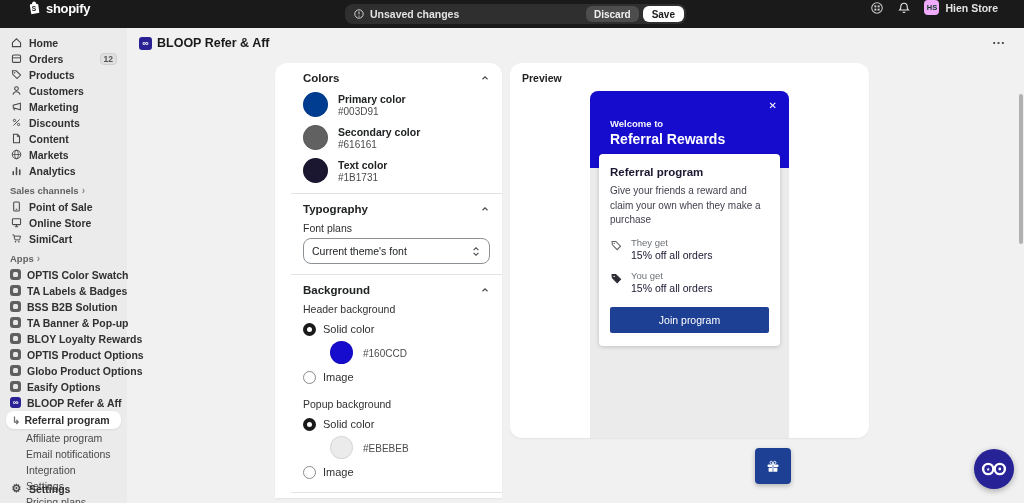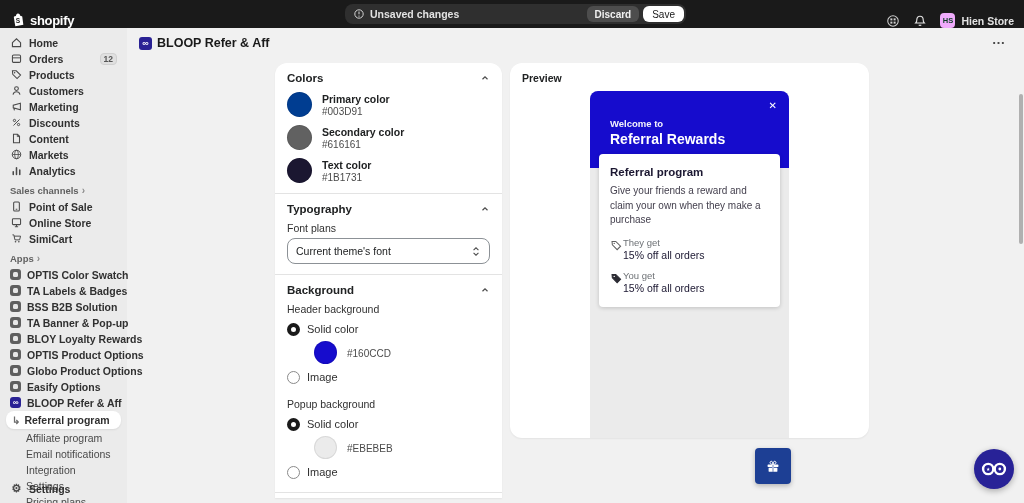--- a/index.html
+++ b/index.html
@@ -1,27 +1,27 @@
 <!DOCTYPE html>
 <html><head>
 <meta charset="utf-8">
 <style>
   * { box-sizing: border-box; margin: 0; padding: 0; }
   html,body { width:1024px; height:503px; overflow:hidden; }
   body { font-family:"Liberation Sans", sans-serif; background:#f1f1f1; position:relative; }
   #app { width:1024px; height:503px; position:relative; overflow:hidden; }
 
   
-  .topbar { height:28px; background:#1a1a1a; display:flex; align-items:flex-end; padding:0 10px; position:relative; z-index:5; }
+  .topbar { height:28px; background:#1a1a1a; display:flex; align-items:flex-start; padding:0 26px; position:relative; z-index:5; }
   .brand { display:flex; align-items:center; gap:5px; }
   .brand .wordmark { color:#fff; font-weight:bold; font-size:13px; letter-spacing:-.3px; }
   .statuspill { position:absolute; left:345px; top:4px; width:341px; height:20px; background:#2f2f2f; border-radius:8px; display:flex; align-items:center; padding:0 2px 0 8px; }
   .statuspill .alert-txt { color:#e3e3e3; font-size:10.5px; font-weight:600; margin-left:5px; }
   .btn-discard { margin-left:auto; height:16px; background:#4d4d4d; color:#f1f1f1; border:none; border-radius:6px; font-size:10px; font-weight:600; padding:0 8px; cursor:pointer; font-family:inherit; }
-  .btn-save { height:16px; background:#fff; color:#1a1a1a; border:none; border-radius:6px; font-size:10px; font-weight:400; padding:0 9px; margin-left:4px; cursor:pointer; font-family:inherit; }
+  .btn-save { height:16px; background:#fff; color:#1a1a1a; border:none; border-radius:6px; font-size:10px; font-weight:700; padding:0 9px; margin-left:4px; cursor:pointer; font-family:inherit; }
   .top-right { margin-left:auto; display:flex; align-items:center; gap:13px; }
   .avatar-wrap { display:flex; align-items:center; gap:6px; }
   .avatar { width:15px; height:15px; border-radius:4px; background:#f0abfc; color:#083d22; font-size:7.5px; font-weight:bold; display:flex; align-items:center; justify-content:center; }
   .store-name { color:#e3e3e3; font-size:10.5px; font-weight:600; }
 
   
   .shell { display:flex; height:475px; }
   .sidebar { width:127px; background:#ebebeb; padding-top:7px; font-size:10.5px; position:relative; flex:none; }
   .navrow { height:15px; display:flex; align-items:center; gap:6px; padding:0 6px; margin:0 4px 1px; border-radius:6px; color:#303030; font-weight:600; cursor:pointer; white-space:nowrap; }
   .navrow .ic { width:13px; display:flex; justify-content:center; flex:none; }
@@ -38,21 +38,21 @@
   .side-footer { position:absolute; left:0; right:0; bottom:6px; }
 
   
   .main { flex:1; position:relative; }
   .page-header { display:flex; align-items:center; gap:5px; padding:8px 18px 0 12px; }
   .page-title { font-size:12.5px; font-weight:bold; color:#1a1a1a; }
   .dots { margin-left:auto; color:#4a4a4a; font-size:13px; font-weight:bold; letter-spacing:1px; cursor:pointer; line-height:10px; }
   .content { display:flex; gap:8px; padding:13px 0 0 148px; align-items:flex-start; }
 
   
-  .settings-card { width:227px; background:#fff; border-radius:12px 12px 0 0; height:435px; overflow:hidden; box-shadow:0 1px 2px rgba(0,0,0,.06); flex:none; }
+  .settings-card { width:227px; background:#fff; border-radius:12px 12px 0 0; height:435px; overflow:hidden; box-shadow:0 1px 2px rgba(0,0,0,.06); flex:none;padding-left:16px; }
   .sec { padding:9px 12px 10px; }
   .sec + .sec { border-top:1px solid #e3e3e3; }
   .sec-head { display:flex; align-items:center; justify-content:space-between; cursor:pointer; }
   .sec-title { font-size:11.5px; font-weight:bold; color:#202223; }
   .swrow { display:flex; align-items:center; gap:10px; margin-top:8px; cursor:pointer; }
   .swcircle { width:25px; height:25px; border-radius:50%; flex:none; box-shadow:inset 0 0 0 1px rgba(0,0,0,.08); }
   .swlabel { font-size:10.5px; font-weight:600; color:#202223; }
   .swhex { font-size:10px; color:#4a4a4a; margin-top:1px; }
   .fieldlabel { font-size:10.5px; color:#303030; margin:7px 0 4px; }
   .selectbox { border:1px solid #8c9196; border-radius:8px; height:26px; display:flex; align-items:center; justify-content:space-between; padding:0 8px; font-size:10.5px; color:#202223; cursor:pointer; background:#fff; }
@@ -68,21 +68,21 @@
   .preview-card { width:359px; height:375px; background:#fff; border-radius:12px; position:relative; box-shadow:0 1px 2px rgba(0,0,0,.06); flex:none; }
   .preview-label { font-size:10.5px; font-weight:bold; color:#202223; padding:9px 12px; }
   .popup { position:absolute; left:80px; top:28px; width:199px; bottom:0; border-radius:8px 8px 0 0; overflow:hidden; }
   .popup-header { height:77px; color:#fff; position:relative; padding:27px 0 0 20px; }
   .popup-close { position:absolute; top:9px; right:12px; font-size:10px; cursor:pointer; color:#fff; }
   .welcome { font-size:9.5px; font-weight:600; opacity:.95; }
   .popup-heading { font-size:14px; font-weight:bold; margin-top:2px; }
   .popup-card { position:relative; margin:-14px 9px 0; background:#fff; border-radius:4px; padding:12px 11px 13px; box-shadow:0 1px 4px rgba(0,0,0,.18); }
   .pc-title { font-size:11.5px; font-weight:bold; color:#1B1731; }
   .pc-body { font-size:10px; color:#44404e; line-height:1.45; margin-top:6px; }
-  .reward { display:flex; margin-top:9px; align-items:flex-start; }
+  .reward { display:flex; gap:8px; margin-top:9px; align-items:flex-start; }
   .reward .ric { margin-top:2px; flex:none; }
   .r-who { font-size:9.5px; color:#6d7175; }
   .r-what { font-size:10.5px; color:#1B1731; margin-top:1px; }
   .cta { margin-top:13px; width:100%; height:26px; color:#fff; font-size:10.5px; border:none; border-radius:2px; cursor:pointer; font-family:inherit; display:flex; align-items:center; justify-content:center; }
 
   
   .gift-btn { position:absolute; left:755px; top:448px; width:36px; height:36px; border-radius:4px; display:flex; align-items:center; justify-content:center; cursor:pointer; box-shadow:0 2px 5px rgba(0,0,0,.25); z-index:6; }
   .logo-bubble { position:absolute; left:974px; top:449px; width:40px; height:40px; border-radius:50%; background:#282297; display:flex; align-items:center; justify-content:center; cursor:pointer; box-shadow:0 2px 6px rgba(0,0,0,.3); z-index:6; }
   .scrollbar { position:absolute; right:1px; top:94px; width:4px; height:150px; background:#b0b0b0; border-radius:2px; z-index:7; cursor:pointer; }
 </style>
@@ -439,20 +439,21 @@
               <div class="reward">
                 <svg class="ric" width="13" height="13" viewBox="0 0 16 16">
                     <path d="M2.5 3h4.6L13 8.9l-4.2 4.2L2.9 7.2z" fill="#2b2b33" stroke="#2b2b33" stroke-width="1.3"></path>
                     <circle cx="5.2" cy="5.4" r=".9" fill="#fff"></circle>
                   </svg>
                 <span>
                     <div class="r-who">You get</div>
                     <div class="r-what">15% off all orders</div>
                   </span>
               </div>
+              <button class="cta" style="background-color: rgb(29, 63, 148);">Join program</button>
             </div>
           </div>
         </section>
       </div>
     </main>
   </div>
 
   <div class="gift-btn" style="background-color: rgb(29, 63, 148);">
     <svg width="16" height="16" viewBox="0 0 16 16">
         <rect x="2.6" y="6.6" width="10.8" height="2.3" rx=".4" fill="#fff"></rect>

